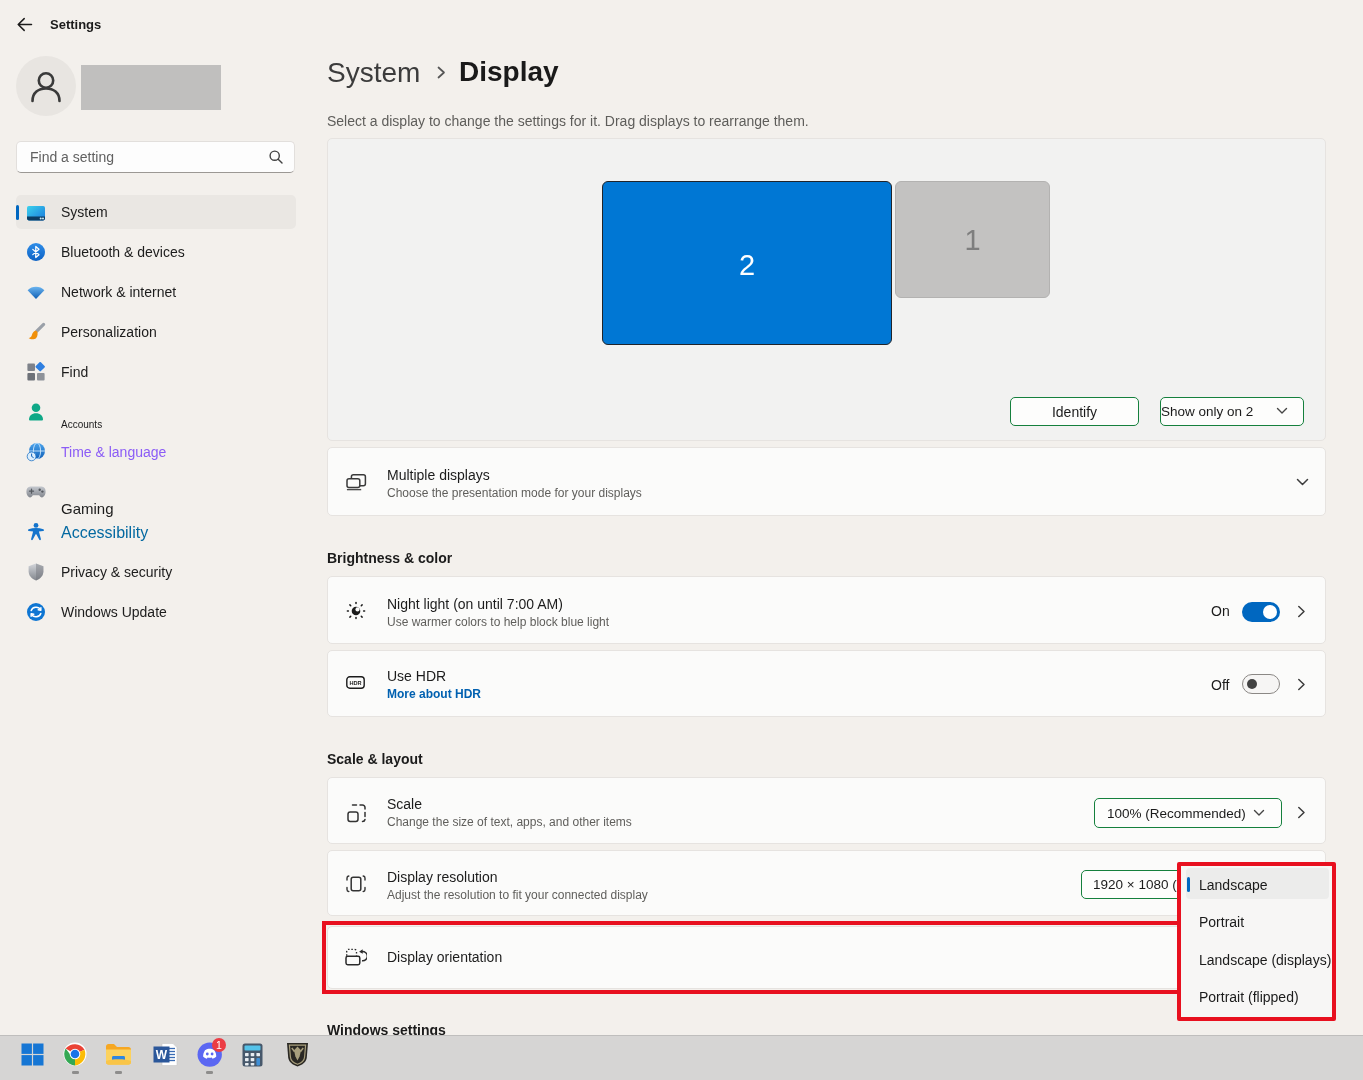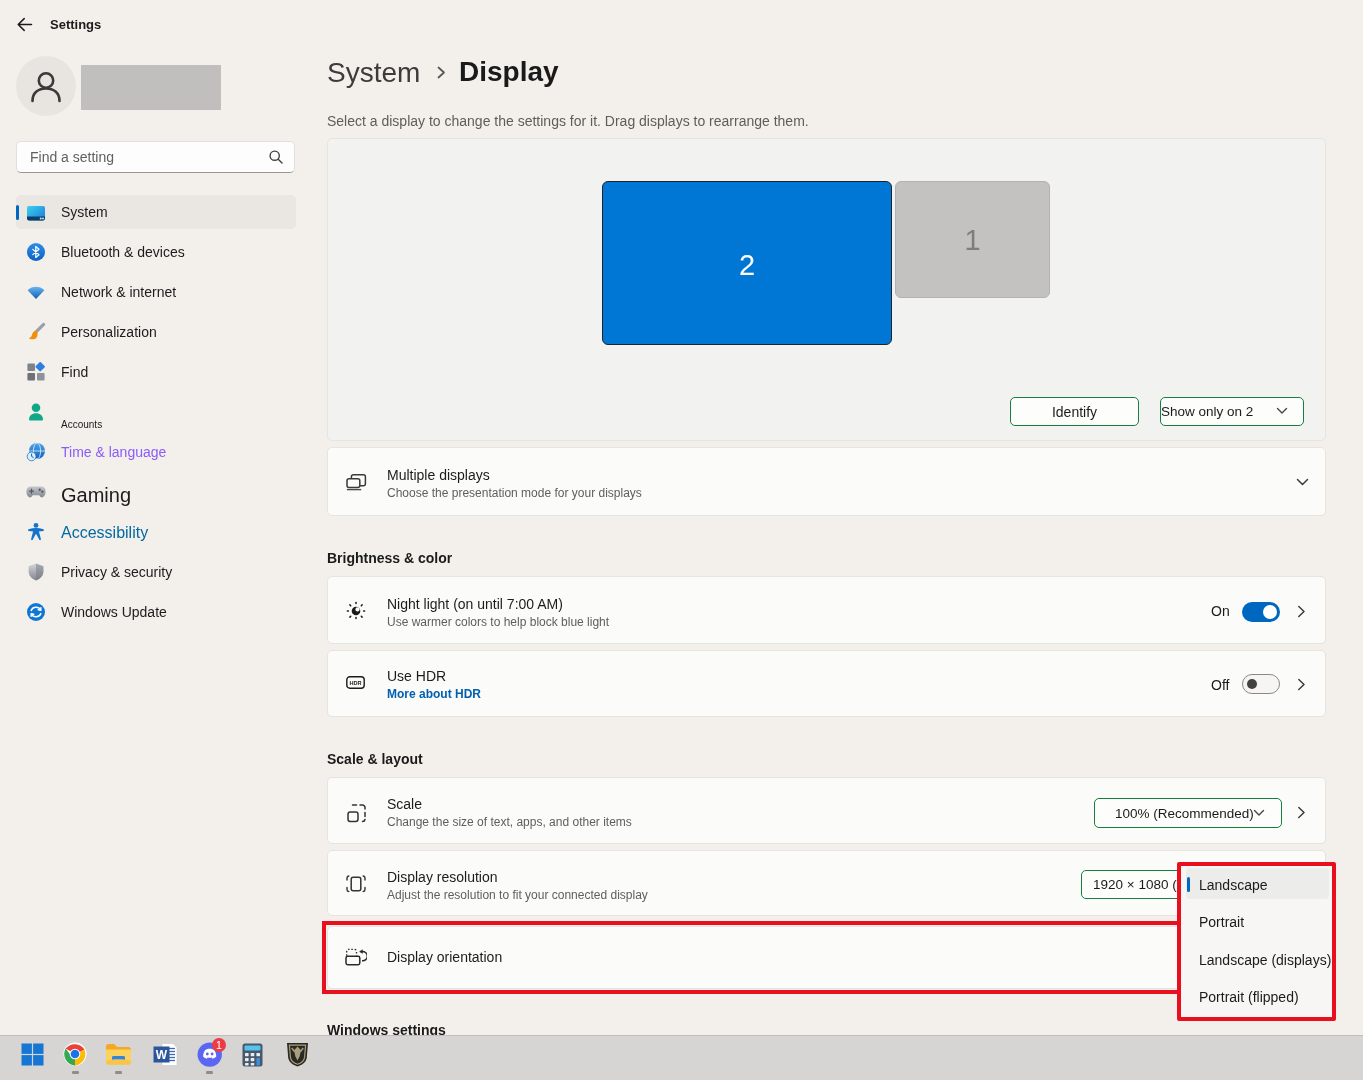--- a/index.html
+++ b/index.html
@@ -108,21 +108,21 @@
       <linearGradient id="ggm" x1="0" y1="0" x2="0" y2="1">
         <stop offset="0" stop-color="#c3c7cd"></stop>
         <stop offset="1" stop-color="#83878e"></stop>
       </linearGradient>
     </defs>
   <path d="M4.4 4.6 H15.6 C18.2 4.6 19.6 6.8 19.6 9.6 C19.6 12.8 18 15.4 16 15.4 C14.7 15.4 13.8 14.4 13.2 13.3 H6.8 C6.2 14.4 5.3 15.4 4 15.4 C2 15.4 0.4 12.8 0.4 9.6 C0.4 6.8 1.8 4.6 4.4 4.6 Z" fill="url(#ggm)"></path>
   <circle cx="13.7" cy="7.8" r="1.2" fill="#565a60"></circle>
   <circle cx="16.4" cy="9.6" r="1.2" fill="#565a60"></circle>
   <path d="M5.5 7.2 V11.2 M3.5 9.2 H7.5" stroke="#565a60" stroke-width="1.3" stroke-linecap="round"></path>
 </svg>
-<div class="abs" style="left:61px;top:484px;font-size:20px;color:#1c1c1c;">Gaming</div>
+<div class="abs" style="left:61px;top:500px;font-size:15px;color:#1c1c1c;">Gaming</div>
 <svg class="abs" style="left:26px;top:522px" width="20" height="20" viewBox="0 0 20 20">
   <circle cx="10" cy="3.4" r="2.4" fill="#1474cc"></circle>
   <path d="M2.6 7.2 C5 6.4 7.5 6 10 6 C12.5 6 15 6.4 17.4 7.2 C18.3 7.5 18.2 8.9 17.2 9 L12.9 9.6 L14.9 17 C15.2 18 13.8 18.6 13.3 17.7 L10.5 12.6 C10.3 12.2 9.7 12.2 9.5 12.6 L6.7 17.7 C6.2 18.6 4.8 18 5.1 17 L7.1 9.6 L2.8 9 C1.8 8.9 1.7 7.5 2.6 7.2 Z" fill="#1474cc"></path>
 </svg>
 <div class="abs" style="left:61px;top:524px;font-size:16px;color:#0369a1;">Accessibility</div>
 <svg class="abs" style="left:26px;top:562px" width="20" height="20" viewBox="0 0 20 20">
   <defs>
       <linearGradient id="gpv" x1="0" y1="0" x2="0" y2="1">
         <stop offset="0" stop-color="#d3d6db"></stop>
         <stop offset="1" stop-color="#82868d"></stop>
@@ -216,21 +216,21 @@
 <div class="card" style="top:777px;height:67px;"></div>
 <svg class="abs" style="left:347px;top:804px" width="19" height="19" viewBox="0 0 19 19">
   <rect x="1" y="8" width="10" height="9.5" rx="2.2" fill="none" stroke="#333" stroke-width="1.5"></rect>
   <path d="M5.5 1 h4" stroke="#333" stroke-width="1.5" stroke-linecap="round" fill="none"></path>
   <path d="M13 1 h2.5 a2.5 2.5 0 0 1 2.5 2.5 v1.5" stroke="#333" stroke-width="1.5" stroke-linecap="round" fill="none"></path>
   <path d="M18 8.5 v4" stroke="#333" stroke-width="1.5" stroke-linecap="round"></path>
   <path d="M18 15.5 a2.5 2.5 0 0 1 -2.5 2" stroke="#333" stroke-width="1.5" stroke-linecap="round" fill="none"></path>
 </svg>
 <div class="abs ttl" style="left:387px;top:796px;">Scale</div>
 <div class="abs sub" style="left:387px;top:815px;">Change the size of text, apps, and other items</div>
-<div class="ddbtn" style="left:1094px;top:798px;width:188px;height:30px;padding-left:20px;font-size:13.5px;">100% (Recommended)</div>
+<div class="ddbtn" style="left:1094px;top:798px;width:188px;height:30px;padding-left:12px;font-size:13.5px;">100% (Recommended)</div>
 <svg class="chev" style="left:1253px;top:809px" width="12" height="9" viewBox="0 0 12 9">
   <path d="M1.5 1.5 L6 6 L10.5 1.5" stroke="#454545" stroke-width="1.4" fill="none" stroke-linecap="round" stroke-linejoin="round"></path>
 </svg>
 <svg class="chev" style="left:1297px;top:806px" width="9" height="13" viewBox="0 0 9 13">
   <path d="M1.8 1.5 L7 6.5 L1.8 11.5" stroke="#3d3d3d" stroke-width="1.5" fill="none" stroke-linecap="round" stroke-linejoin="round"></path>
 </svg>
 
 <div class="card" style="top:850px;height:66px;"></div>
 <svg class="abs" style="left:346px;top:875px" width="20" height="18" viewBox="0 0 20 18">
   <rect x="5.2" y="2.2" width="9.6" height="13.6" rx="2" fill="none" stroke="#333" stroke-width="1.5"></rect>

